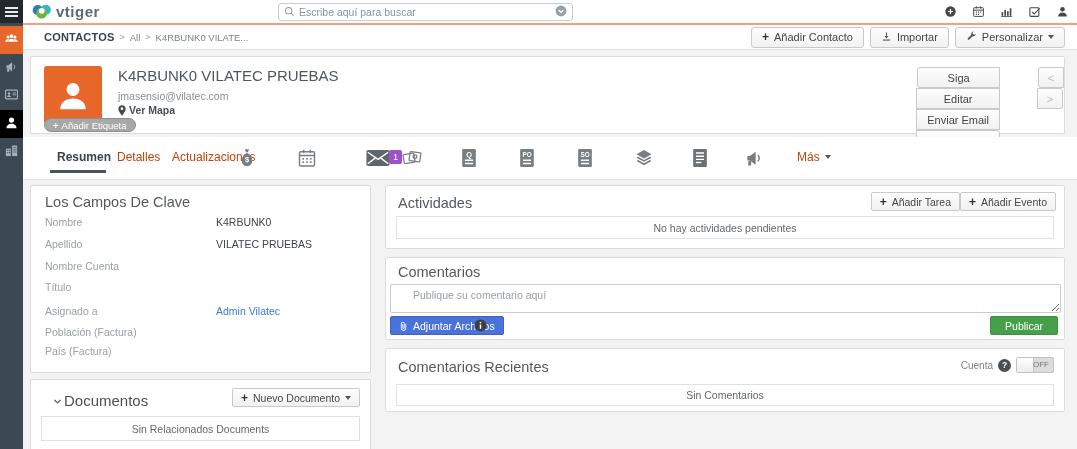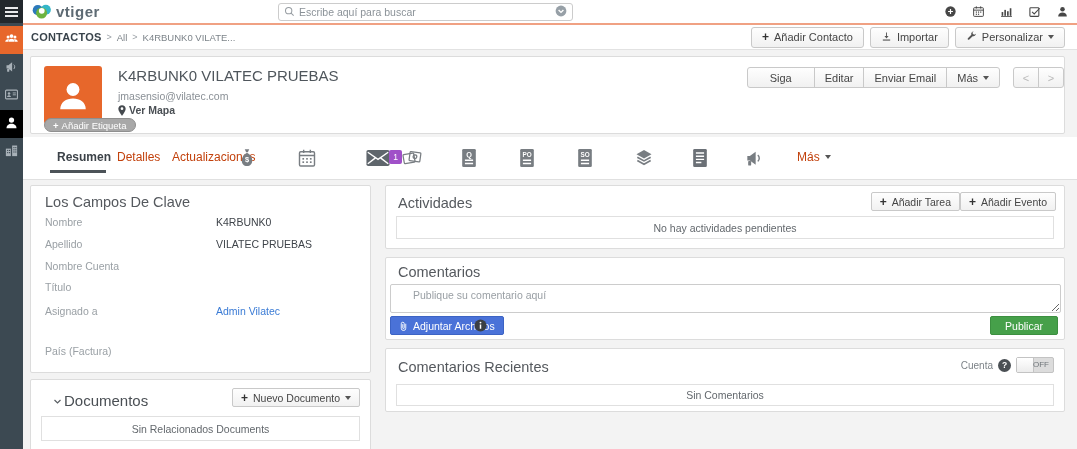--- a/index.html
+++ b/index.html
@@ -23,31 +23,31 @@
   .logo svg { width:22px; height:18px; }
   .logo-text { font-size:15px; font-weight:bold; color:#5d6a73; letter-spacing:.5px; }
   .search { position:absolute; left:255px; top:3px; width:295px; height:18px; border:1px solid #ccc; border-radius:3px; background:#fff; display:flex; align-items:center; padding:0 5px; gap:4px; }
   .search input { flex:1; border:none; outline:none; font-size:10.5px; color:#555; font-family:inherit; background:transparent; }
   .search input::placeholder { color:#8b9298; }
   .top-icons { position:absolute; right:8px; top:4px; display:flex; gap:15px; align-items:center; }
   .top-icons svg { width:13px; height:13px; cursor:pointer; }
 
   
   .crumbbar { position:absolute; left:23px; top:25px; width:1054px; height:25px; background:#fff; border-bottom:1px solid #e2e2e2; display:flex; align-items:center; padding:0 12px 0 8px; }
-  .crumb-module { font-size:11px; font-weight:bold; color:#39434b; letter-spacing:.2px; }
+  .crumb-module { font-size:11px; font-weight:bold; color:#39434b; letter-spacing:.2px;margin-left:13px; }
   .crumb-sep { font-size:9px; color:#9aa0a6; margin:0 5px; }
   .crumb-item { font-size:9.5px; color:#7d848a; }
   .crumb-actions { margin-left:auto; display:flex; gap:6px; }
 
   
   .btn { display:inline-flex; align-items:center; justify-content:center; gap:5px; height:21px; padding:0 10px; background:linear-gradient(#fefefe,#f1f1f1); border:1px solid #c9c9c9; border-radius:3px; font-size:11px; color:#454545; cursor:pointer; white-space:nowrap; }
   .btn .plus { font-weight:bold; font-size:12px; color:#333; line-height:1; }
   .btn-sm { height:19px; font-size:10.5px; padding:0 8px; border-radius:2px; }
   .caret { display:inline-block; width:0; height:0; border-left:3.5px solid transparent; border-right:3.5px solid transparent; border-top:4px solid #555; }
-  .bgroup { display:flex; }
+  .bgroup { display:flex;flex-direction:column; }
   .bgroup .btn { border-radius:0; margin-left:-1px; }
   .bgroup .btn:first-child { border-radius:3px 0 0 3px; margin-left:0; }
   .bgroup .btn:last-child { border-radius:0 3px 3px 0; }
   .nav-btn { width:26px; color:#b9b9b9; font-size:11px; }
 
   
   .card { position:absolute; background:#fff; border:1px solid #dcdcdc; border-radius:2px; }
   .header-card { left:30px; top:56px; width:1035px; height:78px; }
   .avatar { position:absolute; left:13px; top:9px; width:58px; height:58px; background:#e7672b; border-radius:3px; display:flex; align-items:center; justify-content:center; }
   .avatar svg { width:36px; height:36px; }
@@ -382,20 +382,24 @@
         <span class="kf-value"></span>
       </div>
     <div class="kf-row" style="top:74px;">
         <span class="kf-label">Nombre Cuenta</span>
         <span class="kf-value"></span>
       </div>
     <div class="kf-row" style="top:119px;">
         <span class="kf-label">Asignado a</span>
         <span class="kf-value kf-link">Admin Vilatec</span>
       </div>
+    <div class="kf-row" style="top:140px;">
+        <span class="kf-label">Población (Factura)</span>
+        <span class="kf-value"></span>
+      </div>
     <div class="kf-row" style="top:159px;">
         <span class="kf-label">País (Factura)</span>
         <span class="kf-value"></span>
       </div>
   </div>
 
   <div class="card doc-card">
     <div class="doc-title">
       <span><svg width="9" height="9" viewBox="0 0 12 12">
             <path d="M2 4l4 4 4-4" stroke="#5a5f64" stroke-width="1.6" fill="none"></path>

